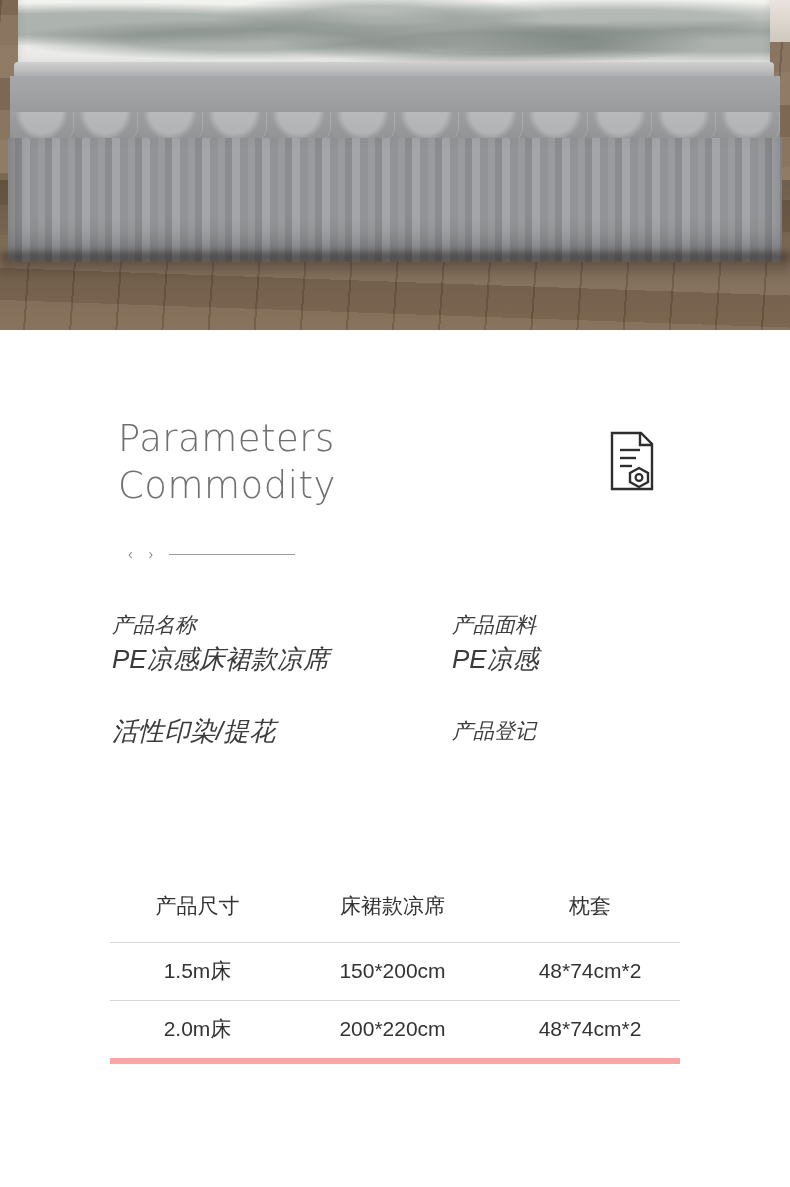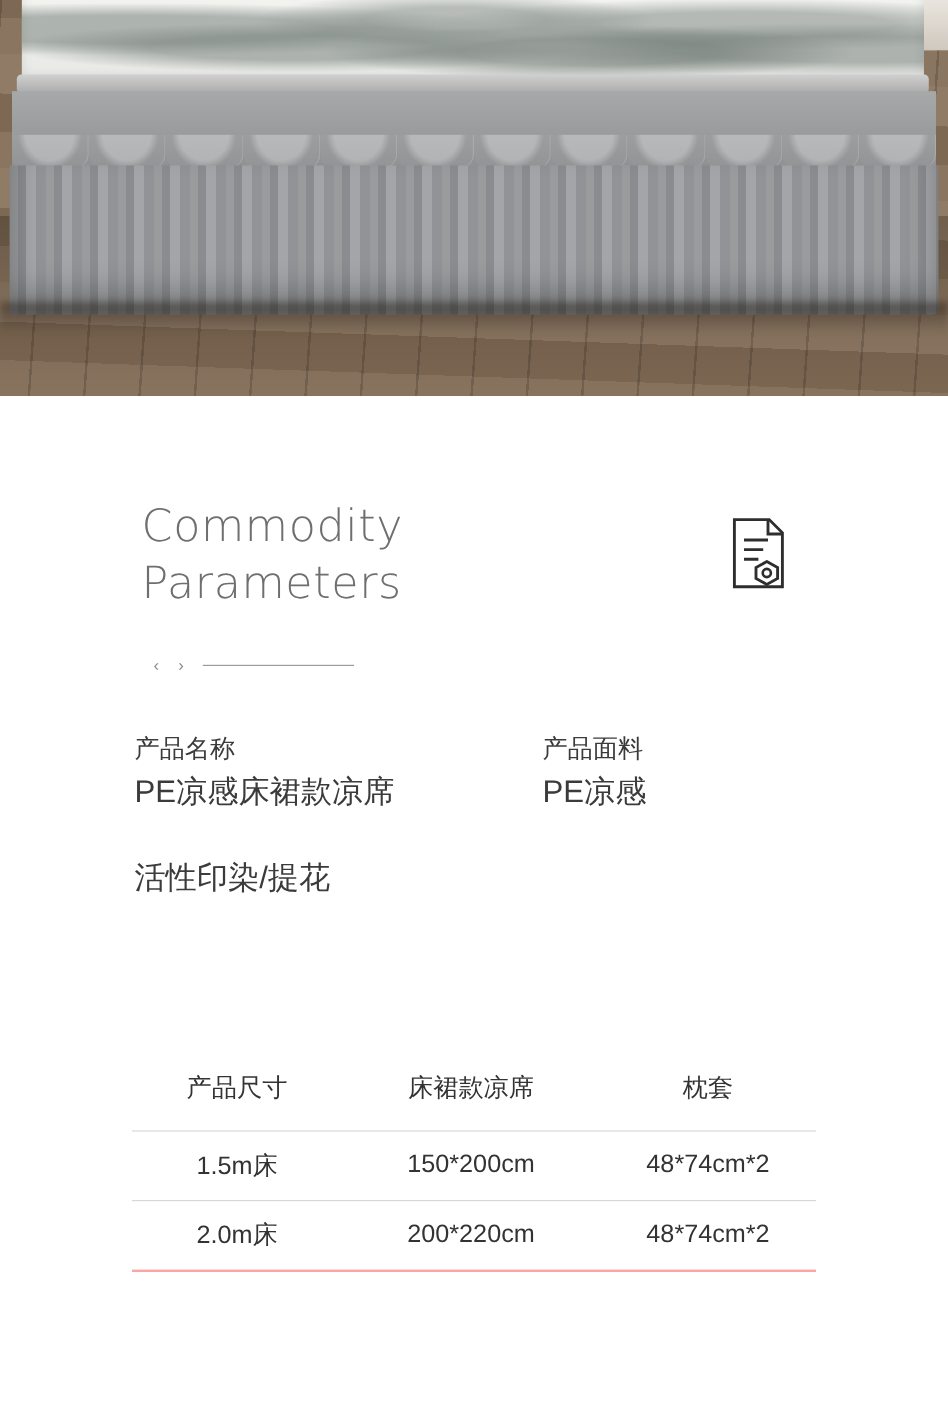--- a/index.html
+++ b/index.html
@@ -161,20 +161,21 @@
   }
 
   .spec-grid {
     position: absolute;
     left: 112px; top: 278px;
     width: 560px;
   }
   .spec-row {
     display: flex;
     margin-bottom: 38px;
+    font-style: italic;
   }
   .spec-cell {
     width: 340px;
   }
   .spec-cell:last-child { width: 220px; }
   .spec-label {
     font-size: 21px;
     color: #3b3b3b;
     line-height: 34px;
   }
@@ -199,21 +200,21 @@
     text-align: center;
     padding: 14px 0 15px 0;
   }
   .size-table thead th {
     padding-bottom: 22px;
   }
   .size-table tbody tr {
     border-top: 1px solid #d7d7d7;
   }
   .size-table tbody tr:last-child {
-    border-bottom: 2px solid #fca5a5;
+    border-bottom: 6px solid #fca5a5;
   }
   .size-table col.c1 { width: 175px; }
   .size-table col.c2 { width: 215px; }
   .size-table col.c3 { width: 180px; }
 </style>
 </head>
 <body>
 
 <div class="photo">
   <div class="floor"></div>
@@ -236,22 +237,22 @@
     <div class="scallop"></div>
     <div class="scallop"></div>
   </div>
   <div class="skirt"></div>
   <div class="skirt-bottom-shadow"></div>
 </div>
 
 <div class="params">
 
   <div class="title-block">
+    <div class="title-line">Parameters</div>
     <div class="title-line">Commodity</div>
-    <div class="title-line">Parameters</div>
   </div>
 
   <div class="doc-icon">
     <svg width="48" height="62" viewBox="0 0 48 62" fill="none" xmlns="http://www.w3.org/2000/svg">
       <path d="M4 3 H33 L44 14 V59 H4 Z" stroke="#2e2e2e" stroke-width="2.4" fill="none"></path>
       <path d="M32 3 V15 H44" stroke="#2e2e2e" stroke-width="2.4" fill="none"></path>
       <path d="M12 20 H32" stroke="#2e2e2e" stroke-width="2.4"></path>
       <path d="M12 28 H28" stroke="#2e2e2e" stroke-width="2.4"></path>
       <path d="M12 36 H24" stroke="#2e2e2e" stroke-width="2.4"></path>
       <path d="M31 38 L40 43 V52 L31 57 L22 52 V43 Z" stroke="#2e2e2e" stroke-width="2.4" fill="#ffffff"></path>
@@ -273,20 +274,21 @@
       <div class="spec-cell">
         <div class="spec-label">产品面料</div>
         <div class="spec-value">PE凉感</div>
       </div>
     </div>
     <div class="spec-row">
       <div class="spec-cell">
         <div class="spec-value">活性印染/提花</div>
       </div>
       <div class="spec-cell">
+        <div class="spec-label">产品登记</div>
       </div>
     </div>
   </div>
 
   <table class="size-table">
     <colgroup>
       <col class="c1">
         <col class="c2">
         <col class="c3">
     </colgroup>

